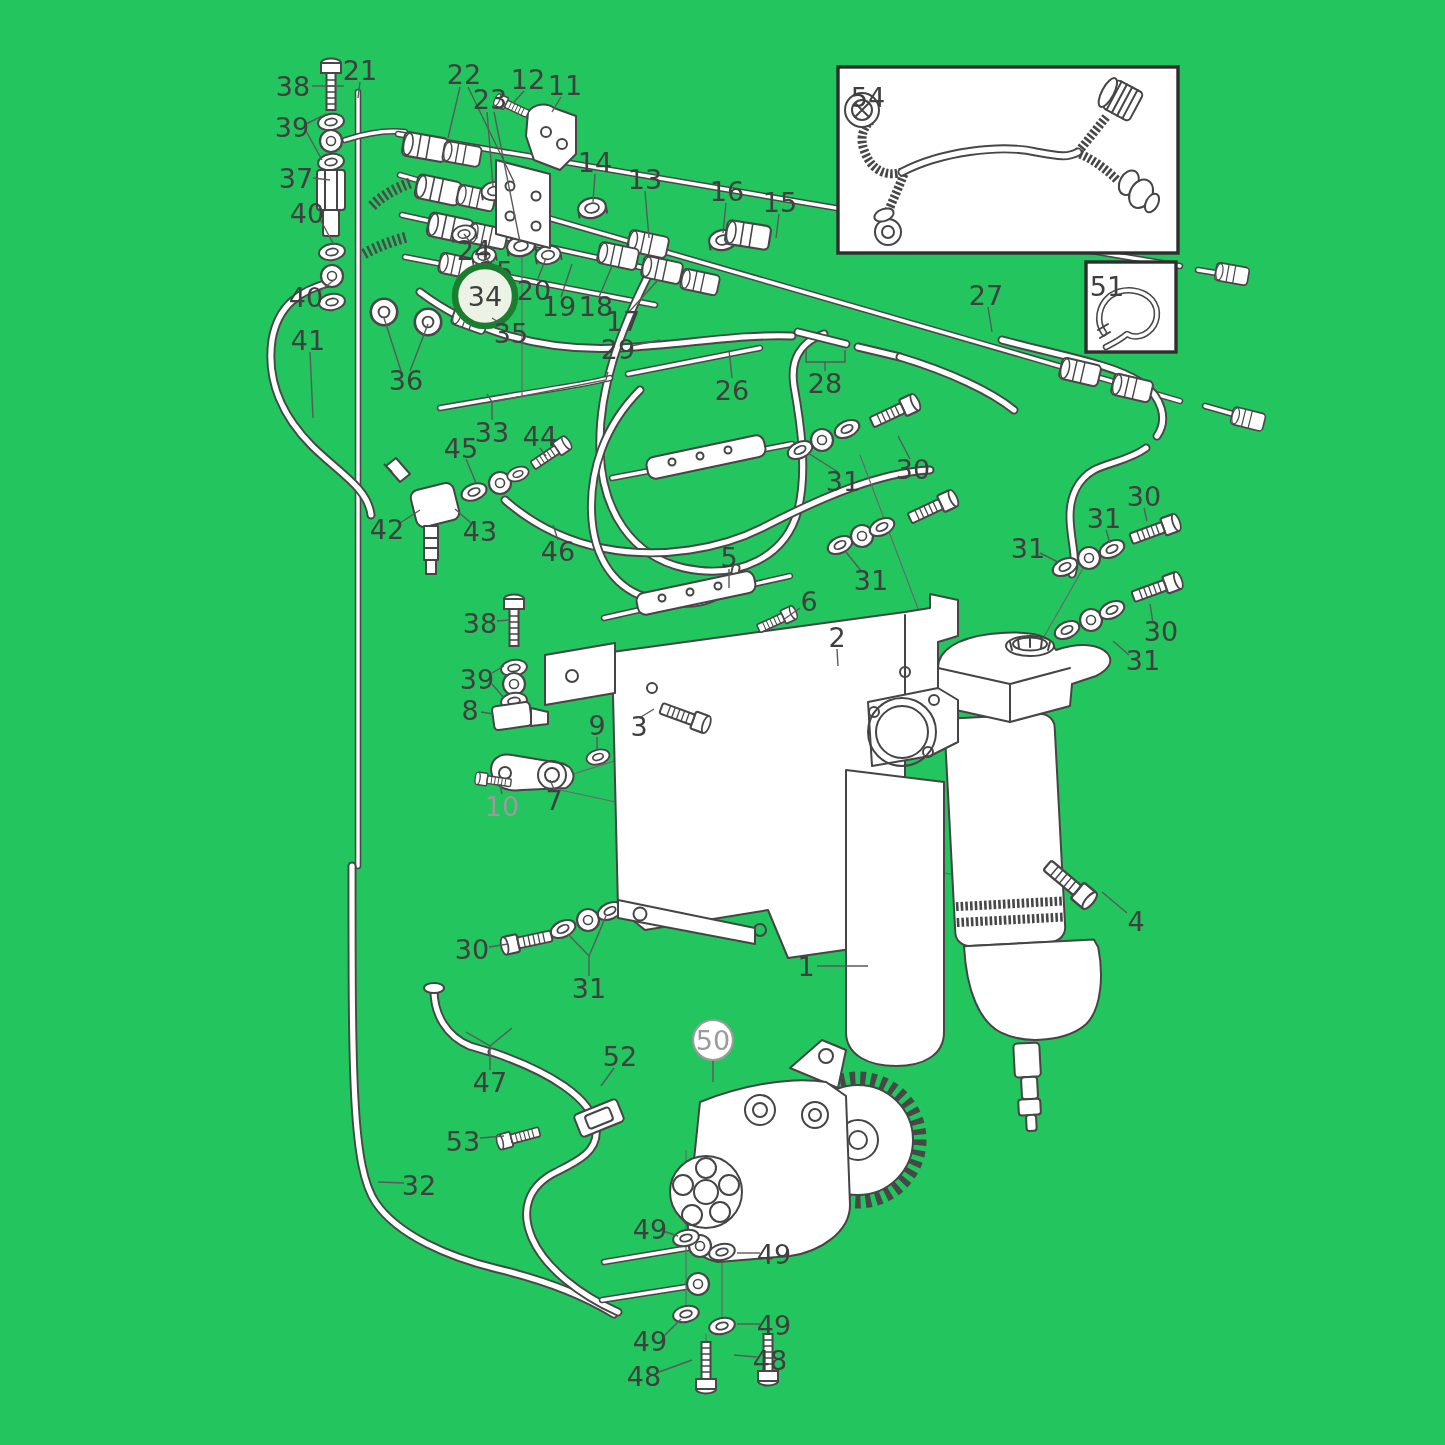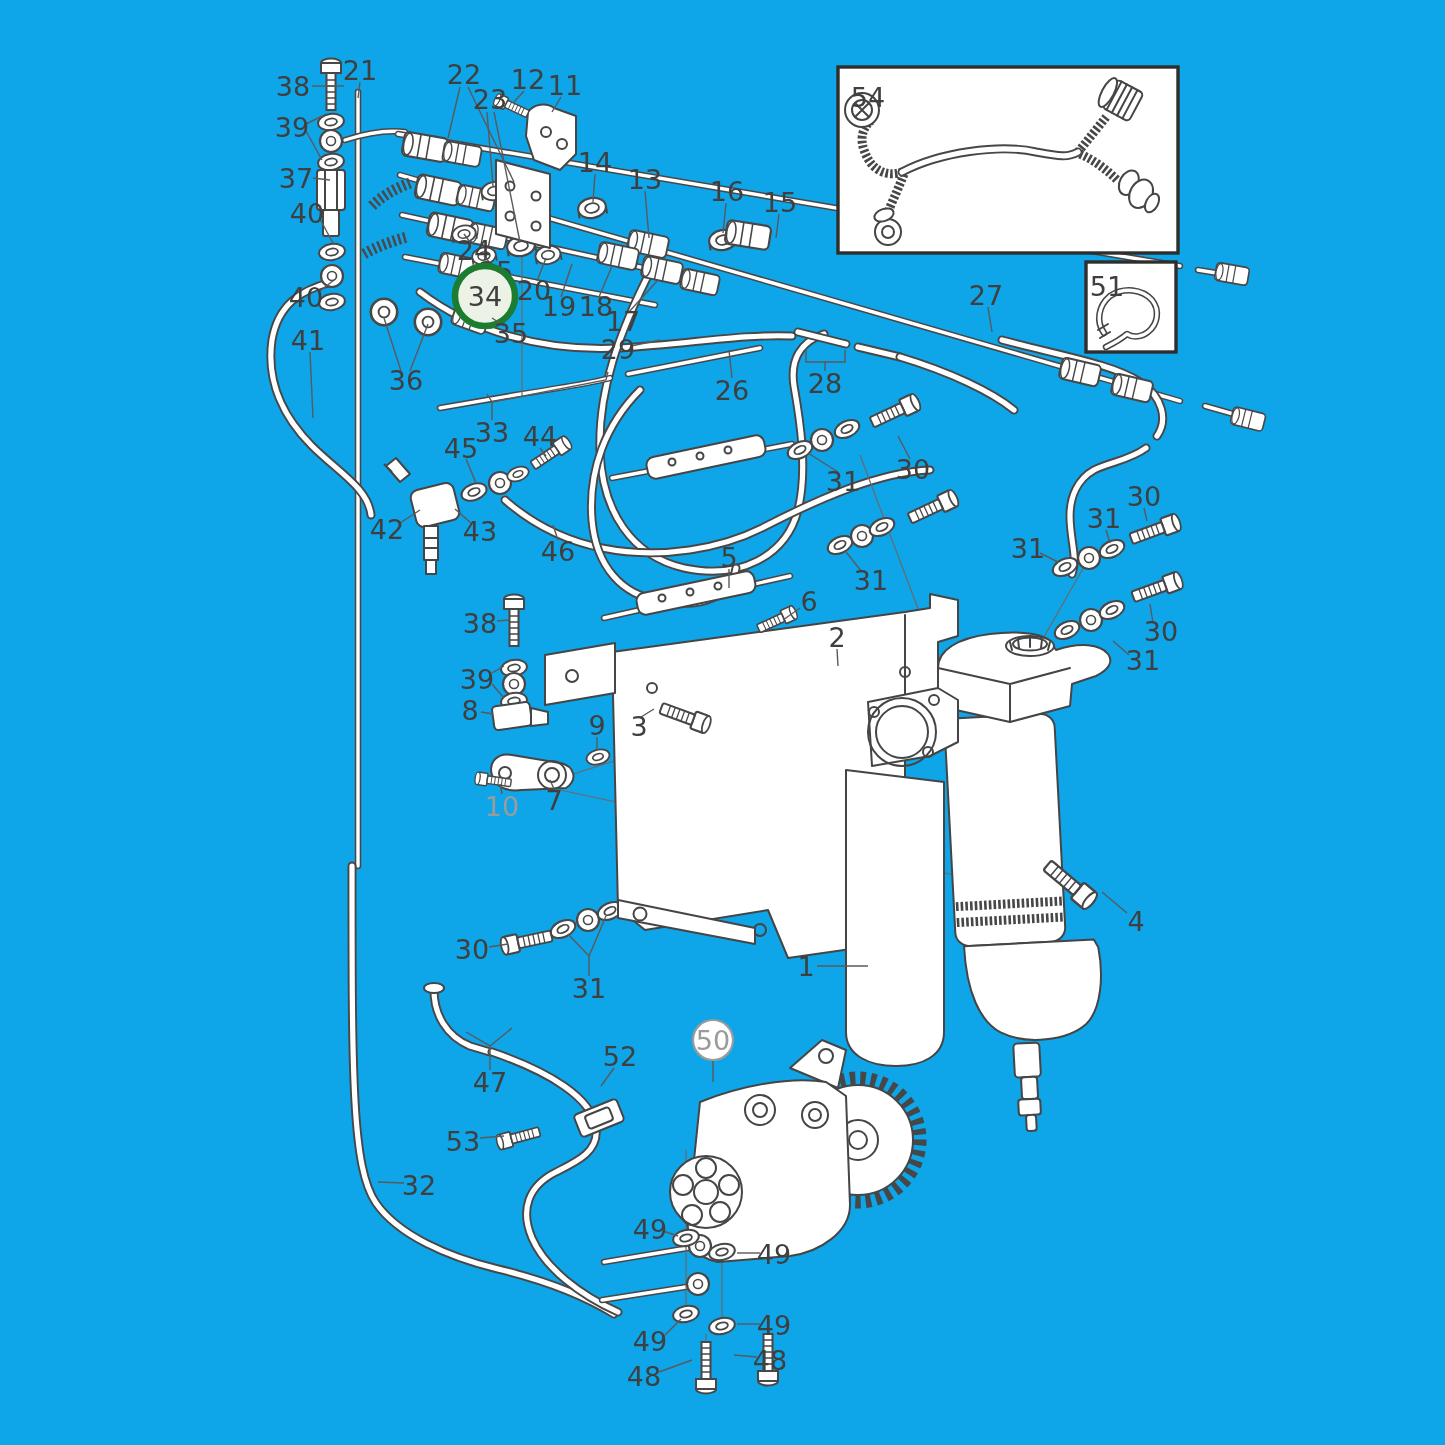--- a/index.html
+++ b/index.html
@@ -1,16 +1,16 @@
 <!DOCTYPE html>
 <html><head>
 <meta charset="utf-8">
 <style>
   html,body{margin:0;padding:0;background:#fff;}
-  #stage{position:relative;width:1445px;height:1445px;background:#0ea5e9;overflow:hidden;}
+  #stage{position:relative;width:1445px;height:1445px;background:#22c55e;overflow:hidden;}
   svg{display:block}
   svg text{font-family:"DejaVu Sans","Liberation Sans",sans-serif;}
   .lbl{font-size:27px;fill:#3f3f3f;text-anchor:middle;}
   .lbl.muted{fill:#9b9b9b;}
   .leader{stroke:#5a5a5a;stroke-width:1.4;fill:none;}
   .ln{stroke:#454545;stroke-width:2;fill:none;stroke-linecap:round;stroke-linejoin:round;}
   .lnf{stroke:#454545;stroke-width:2;fill:#fff;stroke-linejoin:round;}
   .thin{stroke:#6a6a6a;stroke-width:1.2;fill:none;}
   .tube{stroke:#474747;stroke-width:9;fill:none;stroke-linecap:round;stroke-linejoin:round;}
   .tube-core{stroke:#ffffff;stroke-width:5.2;fill:none;stroke-linecap:round;stroke-linejoin:round;}

